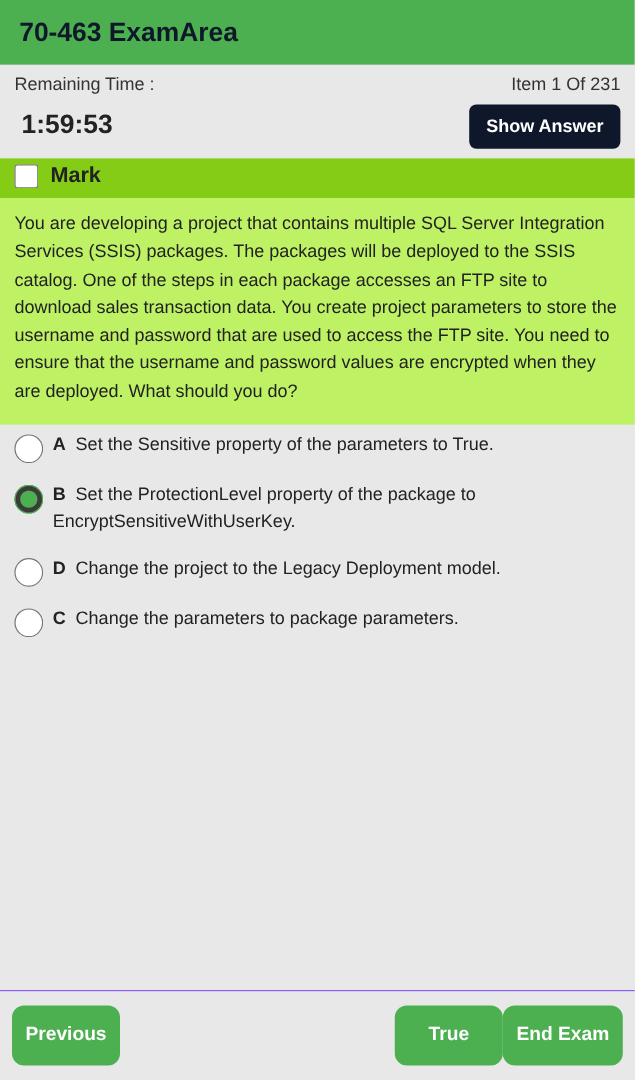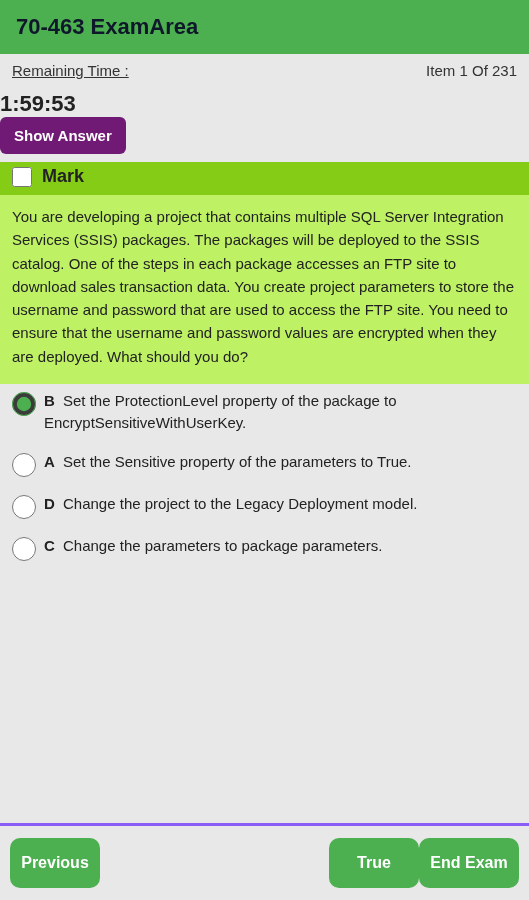--- a/index.html
+++ b/index.html
@@ -29,46 +29,44 @@
       display: flex;
       justify-content: space-between;
       align-items: center;
       padding: 8px 12px 4px 12px;
       background-color: #e8e8e8;
     }
 
     .remaining-label {
       font-size: 15px;
       color: #333;
-      text-decoration: underline;
     }
 
     .item-label {
       font-size: 15px;
       color: #333;
     }
 
     .timer-row {
       display: flex;
       justify-content: space-between;
       align-items: flex-start;
-      padding: 4px 12px 8px 0;
-      background-color: #e8e8e8;
-      flex-direction: column;
+      padding: 4px 12px 8px 18px;
+      background-color: #e8e8e8;
     }
 
     .timer {
       font-size: 22px;
       font-weight: bold;
       color: #222;
       padding-top: 4px;
     }
 
     .show-answer-btn {
-      background-color: #701a75;
+      background-color: #0f172a;
       color: white;
       border: none;
       border-radius: 6px;
       padding: 10px 14px;
       font-size: 15px;
       cursor: pointer;
       font-weight: bold;
     }
 
     .mark-row {
@@ -134,21 +132,21 @@
       font-weight: bold;
       margin-right: 4px;
     }
 
     .bottom-nav {
       display: flex;
       background-color: #e8e8e8;
       padding: 12px 10px;
       gap: 0;
       justify-content: space-between;
-      border-top: 3px solid #8b5cf6;
+      border-top: 1px solid #8b5cf6;
     }
 
     .nav-btn {
       background-color: #4caf50;
       color: white;
       border: none;
       border-radius: 10px;
       padding: 16px 0;
       font-size: 16px;
       font-weight: bold;
@@ -185,26 +183,26 @@
 <div class="mark-row">
   <input type="checkbox" class="mark-checkbox" style="">
   <span class="mark-label">Mark</span>
 </div>
 
 <div class="question-text">You are developing a project that contains multiple SQL Server Integration Services (SSIS) packages. The packages will be deployed to the SSIS catalog. One of the steps in each package accesses an FTP site to download sales transaction data. You create project parameters to store the username and password that are used to access the FTP site. You need to ensure that the username and password values are encrypted when they are deployed. What should you do?</div>
 
 <div class="options-container">
   <div id="options-list">
       <div class="option-item">
+        <input type="radio" name="question-option" class="option-radio" style="">
+        <span class="option-text"><span class="option-letter">A</span>  Set the Sensitive property of the parameters to True.</span>
+      </div>
+      <div class="option-item">
         <input type="radio" name="question-option" class="option-radio" checked="" style="">
         <span class="option-text"><span class="option-letter">B</span>  Set the ProtectionLevel property of the package to EncryptSensitiveWithUserKey.</span>
-      </div>
-      <div class="option-item">
-        <input type="radio" name="question-option" class="option-radio" style="">
-        <span class="option-text"><span class="option-letter">A</span>  Set the Sensitive property of the parameters to True.</span>
       </div>
       <div class="option-item">
         <input type="radio" name="question-option" class="option-radio" style="">
         <span class="option-text"><span class="option-letter">D</span>  Change the project to the Legacy Deployment model.</span>
       </div>
       <div class="option-item">
         <input type="radio" name="question-option" class="option-radio" style="">
         <span class="option-text"><span class="option-letter">C</span>  Change the parameters to package parameters.</span>
       </div>
     </div>

